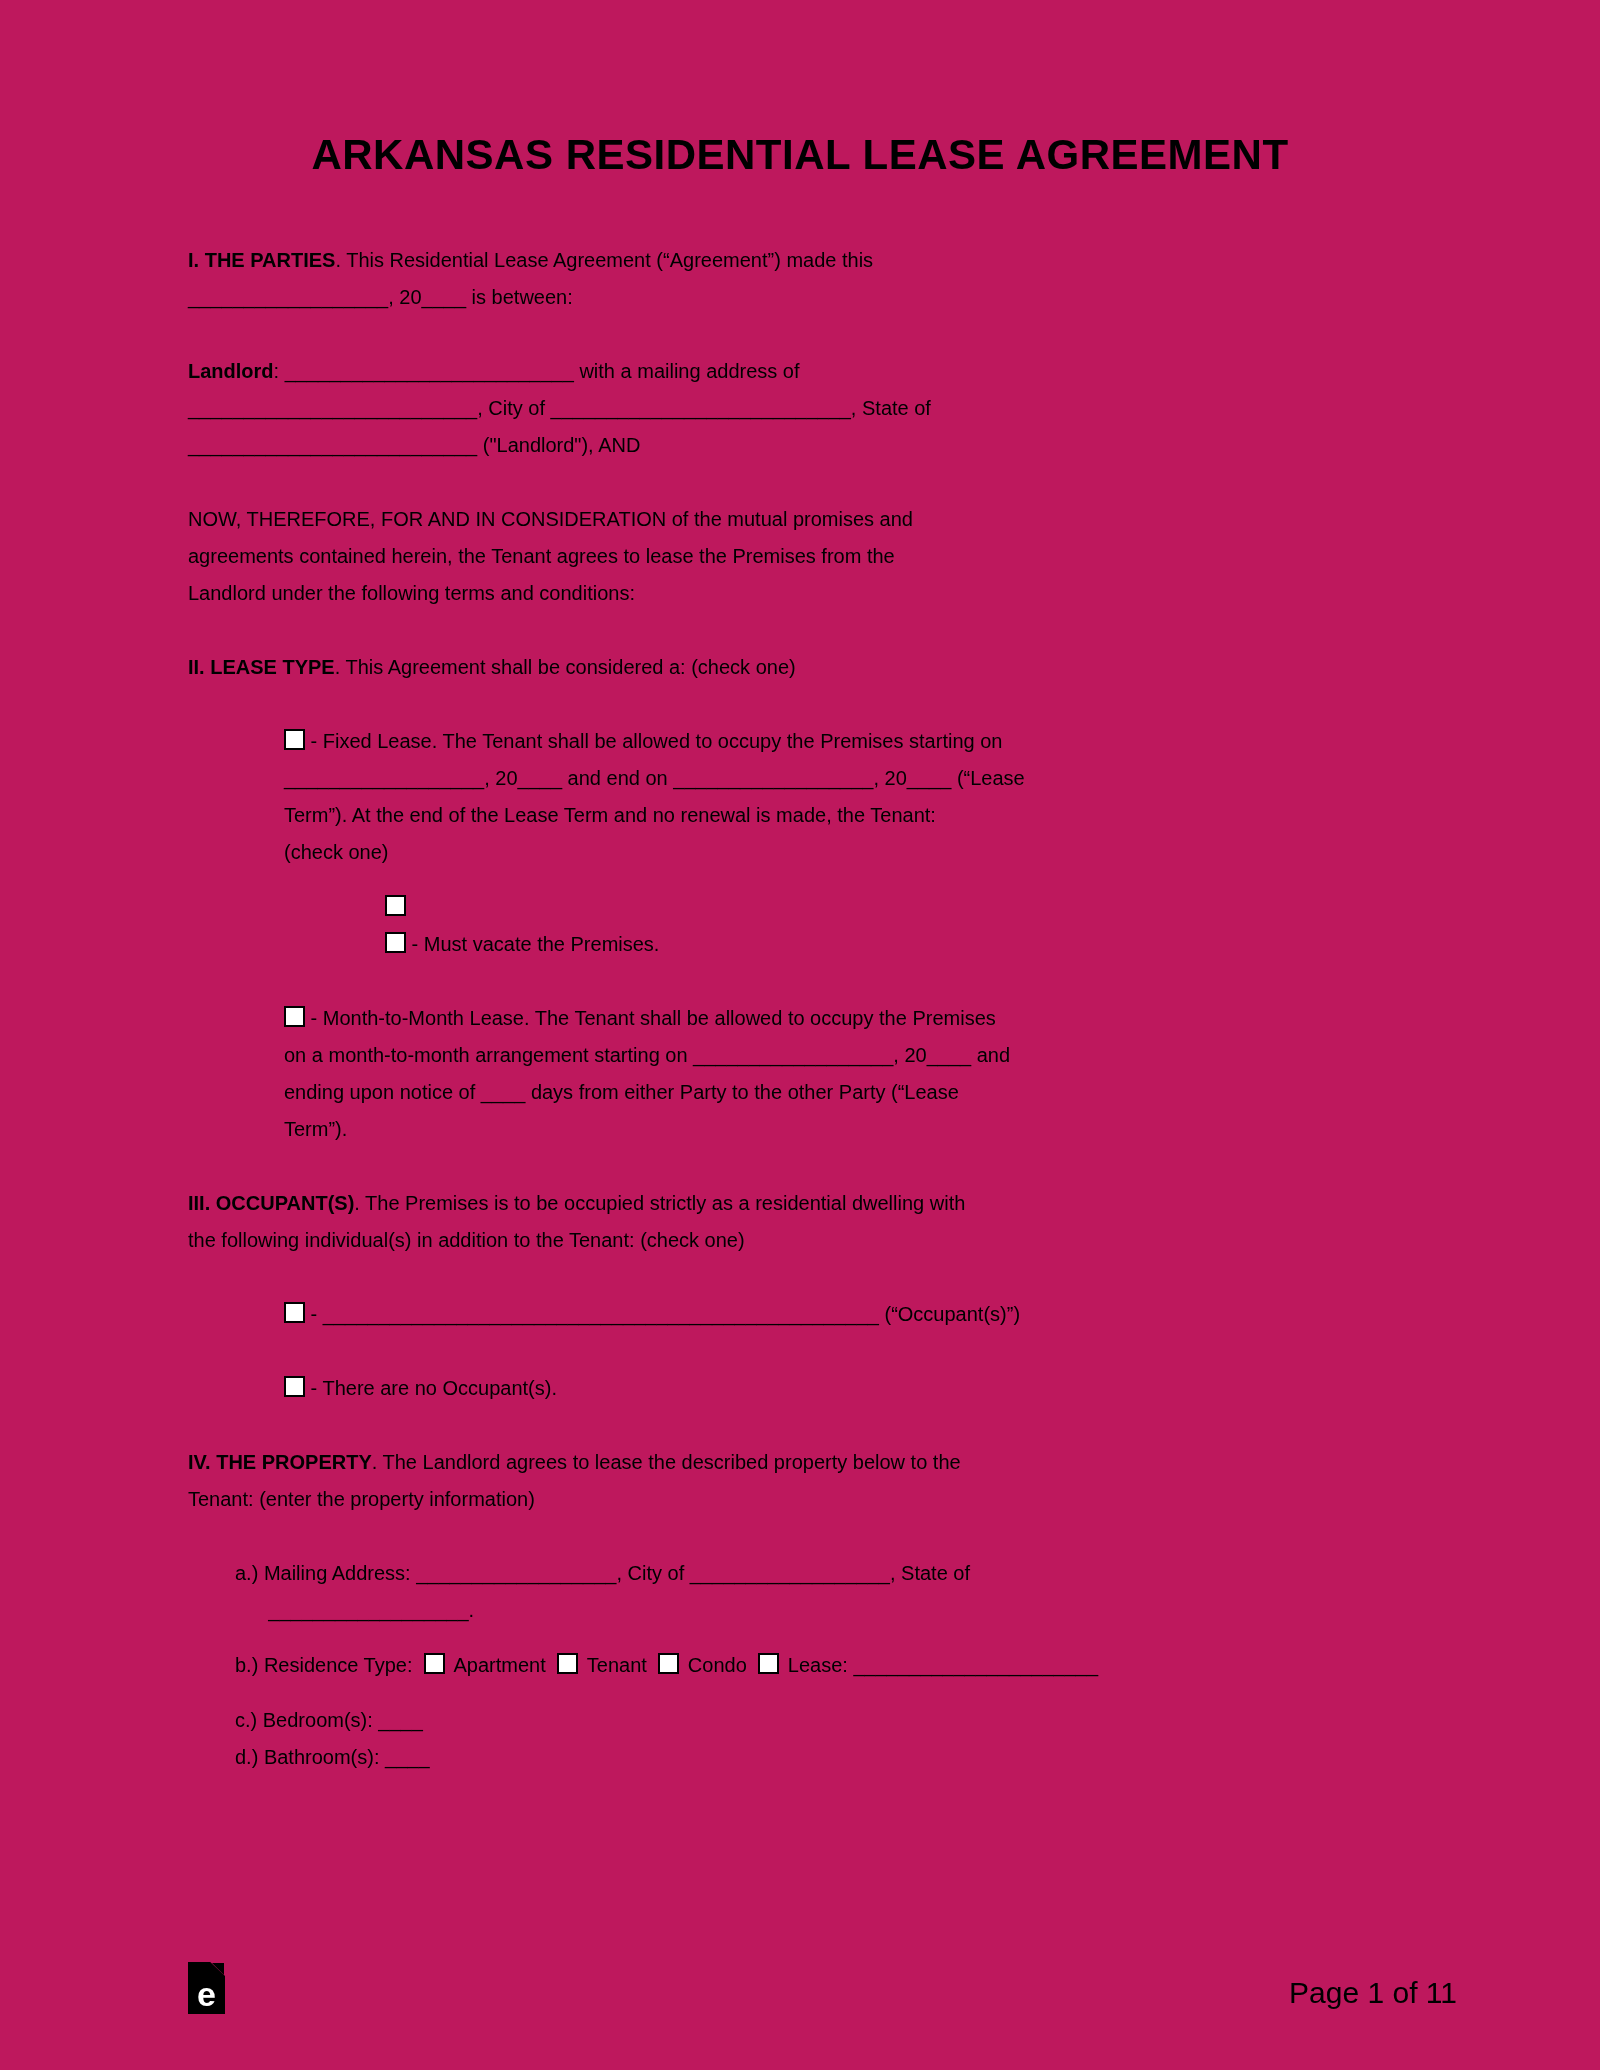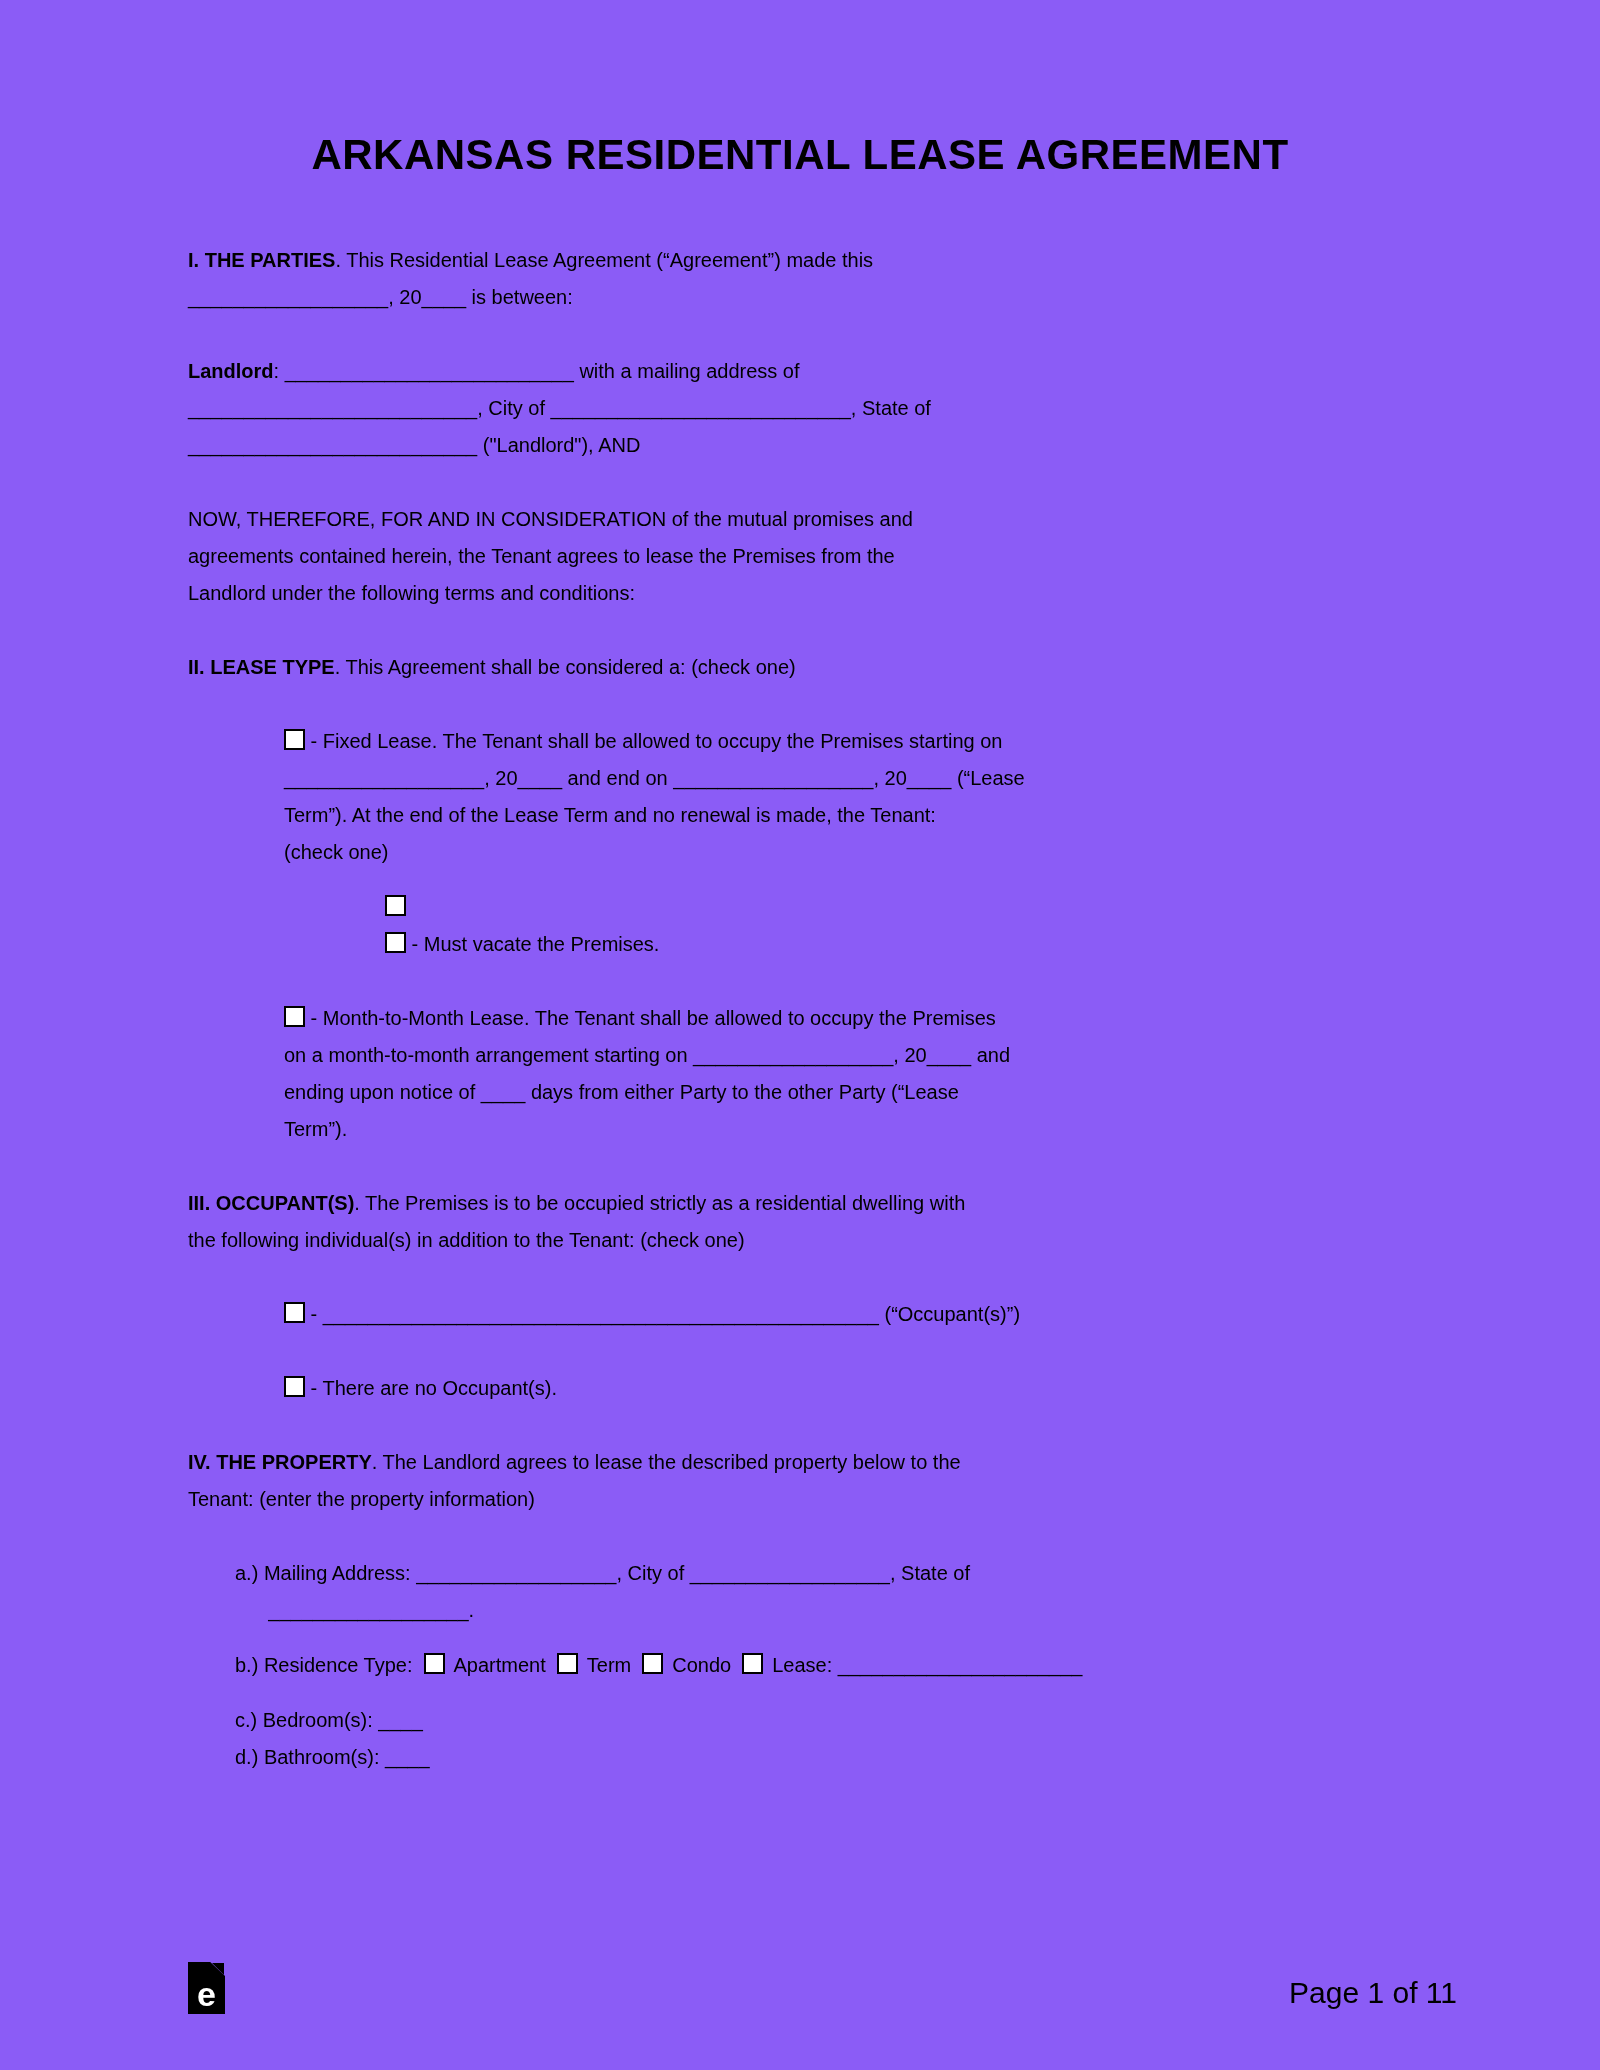--- a/index.html
+++ b/index.html
@@ -1,19 +1,19 @@
 <!DOCTYPE html>
 <html><head>
 <meta charset="utf-8">
 <style>
   html,body{margin:0;padding:0;background:#ffffff;}
   .page{
     position:relative;
     width:1600px;height:2070px;
-    background:#8b5cf6;
+    background:#be185d;
     font-family:"Liberation Sans","DejaVu Sans",sans-serif;
     color:#000;
     overflow:hidden;
   }
   .content{
     padding:0 188px;
   }
   h1.doc-title{
     margin:130px 0 62px 0;
     font-size:42px;
@@ -117,21 +117,21 @@
     <p class="para ind1"><span class="cb"></span><span class="txt"> - __________________________________________________ (“Occupant(s)”)</span></p>
 
     <p class="para ind1"><span class="cb"></span><span class="txt"> - There are no Occupant(s).</span></p>
 
     <p class="para"><b class="hd">IV. THE PROPERTY</b><span class="txt">. The Landlord agrees to lease the described property below to the
 Tenant: (enter the property information)</span></p>
 
     <p class="para list tight"><span class="txt">a.) Mailing Address: __________________, City of __________________, State of
       __________________.</span></p>
 
-    <p class="para list tight"><span class="txt">b.) Residence Type:</span><span class="cb cb-inline"></span><span class="txt">Apartment</span><span class="cb cb-inline"></span><span class="txt">Term</span><span class="cb cb-inline"></span><span class="txt">Condo</span><span class="cb cb-inline"></span><span class="txt">Lease: ______________________</span></p>
+    <p class="para list tight"><span class="txt">b.) Residence Type:</span><span class="cb cb-inline"></span><span class="txt">Apartment</span><span class="cb cb-inline"></span><span class="txt">Tenant</span><span class="cb cb-inline"></span><span class="txt">Condo</span><span class="cb cb-inline"></span><span class="txt">Lease: ______________________</span></p>
 
     <p class="para list tight"><span class="txt">c.) Bedroom(s): ____</span></p>
 
     <p class="para list"><span class="txt">d.) Bathroom(s): ____</span></p>
 
   </div>
 
   <div class="footer">
     <div class="logo">
       <span class="logo-body"></span>

